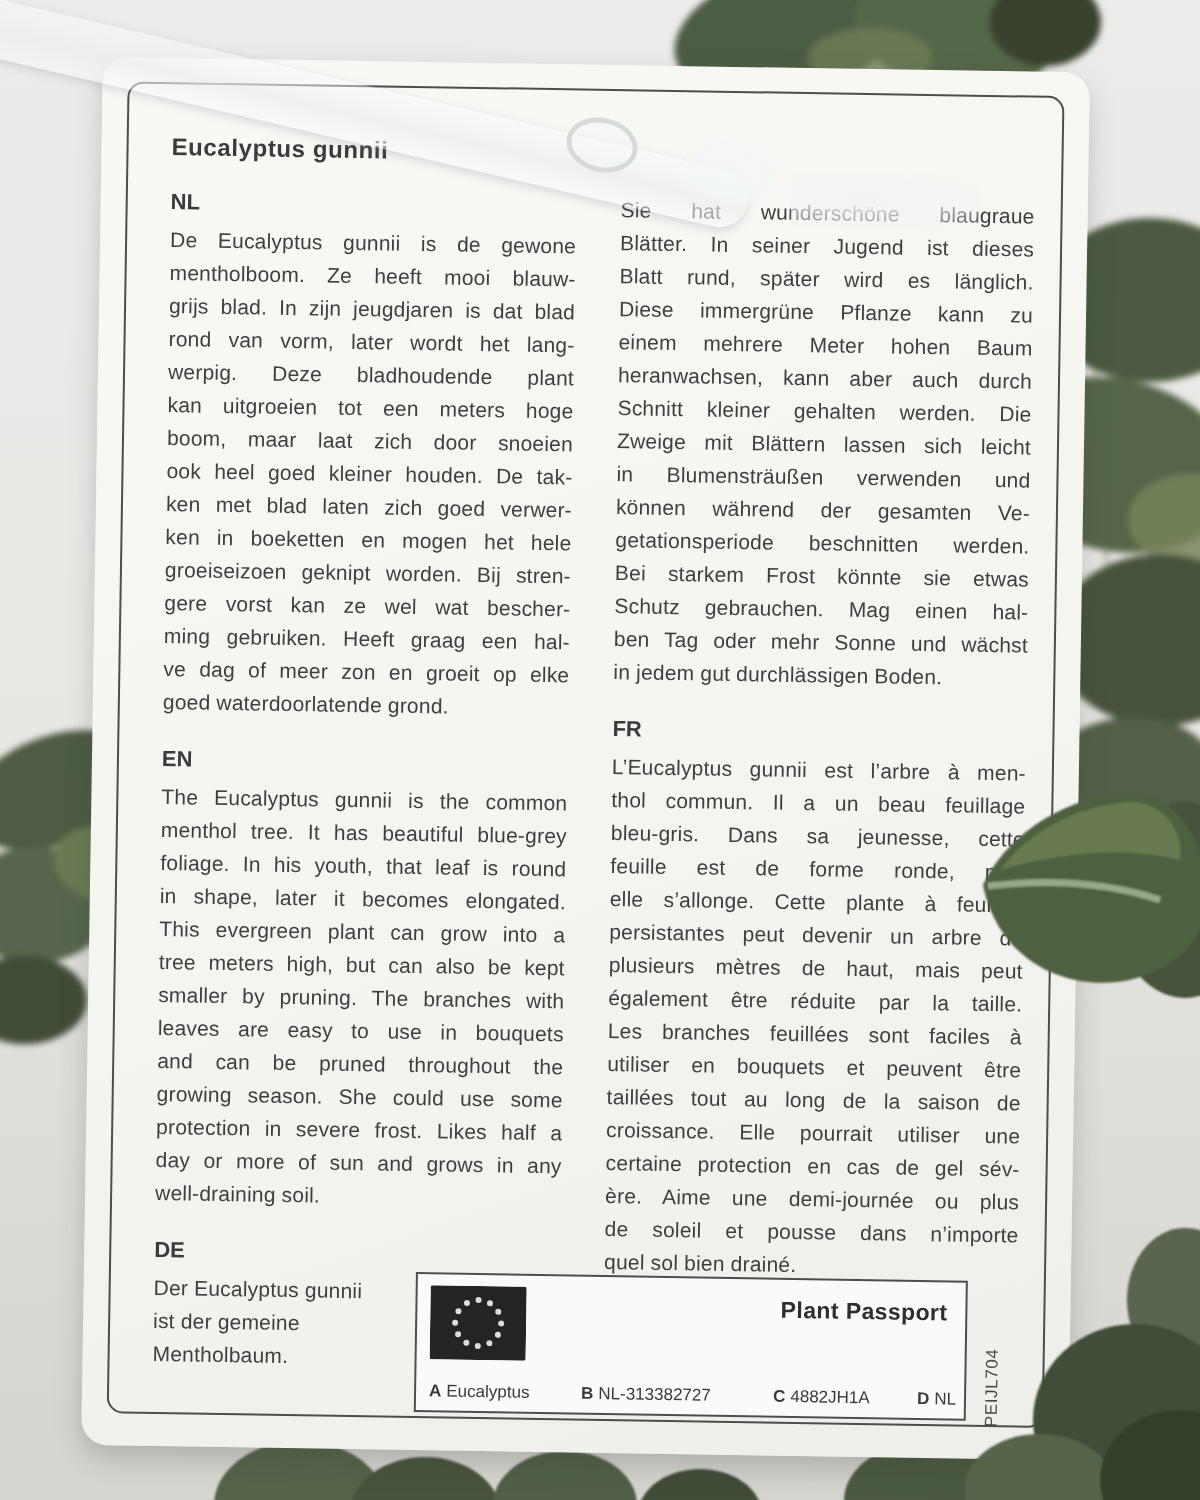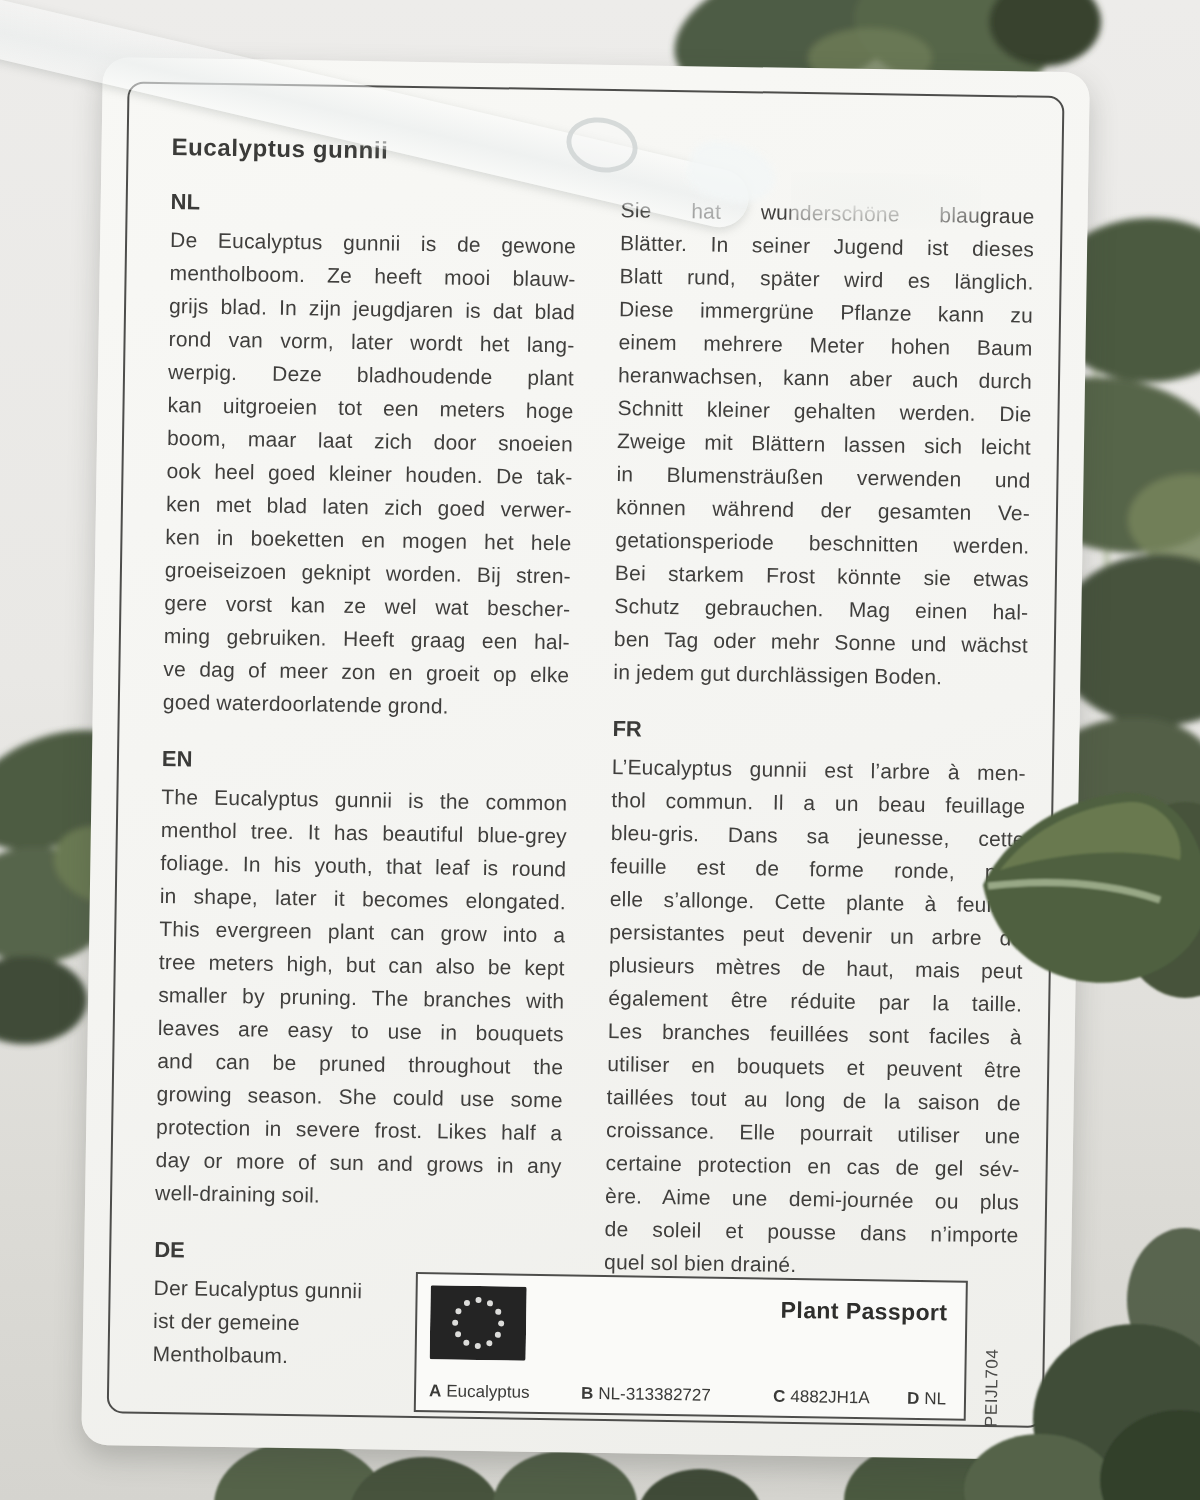--- a/index.html
+++ b/index.html
@@ -41,21 +41,21 @@
   
   .passport {
     position:absolute; left:332px; top:1210px; width:552px; height:140px;
     border:2px solid #4d4d4b; background:rgba(251,251,249,0.92); box-sizing:border-box;
   }
   .pp-top { display:flex; justify-content:space-between; align-items:flex-start; padding:11px 14px 0 13px; }
   .eu-flag { width:96px; height:74px; line-height:0; }
   .pp-title { font-size:23px; font-weight:bold; color:#2e2e2c; letter-spacing:0.4px; margin-top:6px; margin-right:4px; }
   .pp-fields { position:absolute; left:13px; right:8px; bottom:9px; display:flex; font-size:17px; color:#3a3a38; }
   .pp-field .k { font-weight:bold; margin-right:5px; }
-  .ppf-a{ width:152px; } .ppf-b{ width:192px; } .ppf-c{ width:134px; } .ppf-d{ flex:1; }
+  .ppf-a{ width:152px; } .ppf-b{ width:192px; } .ppf-c{ width:134px; } .ppf-d{ flex:1;text-align:right; }
 
   .side-code {
     position:absolute; left:900px; top:1356px; width:132px; height:20px;
     transform:rotate(-90deg); transform-origin:left top;
     font-size:17px; color:#4a4a48; letter-spacing:0.6px; white-space:nowrap;
   }
 
   
   .fade-overlay {
     position:absolute; left:690px; top:104px; width:190px; height:56px;

